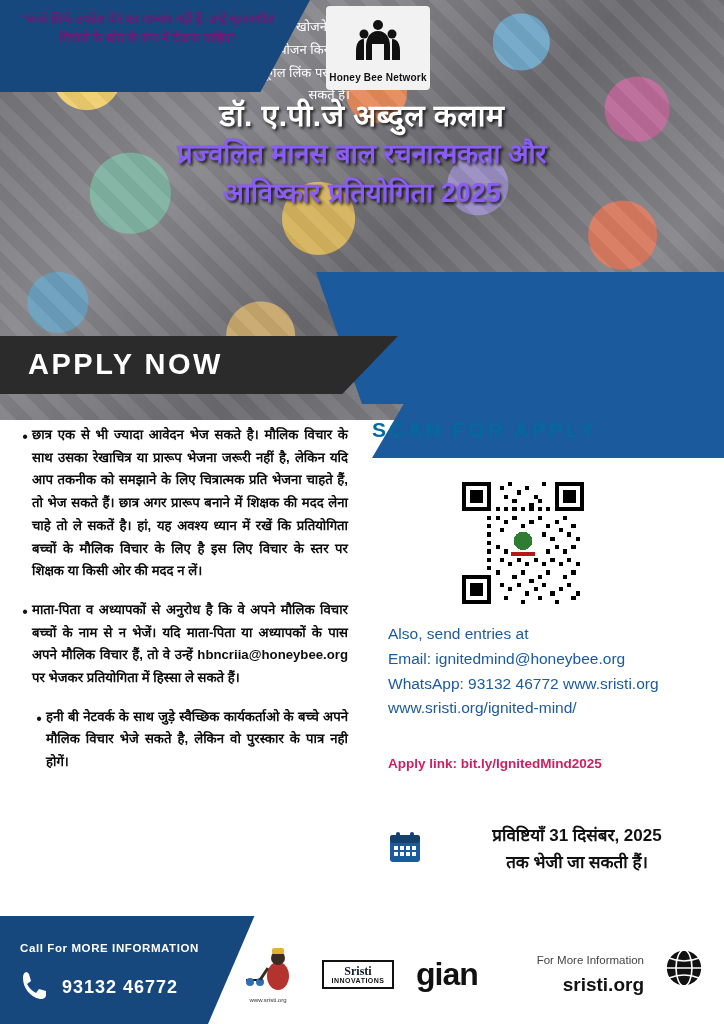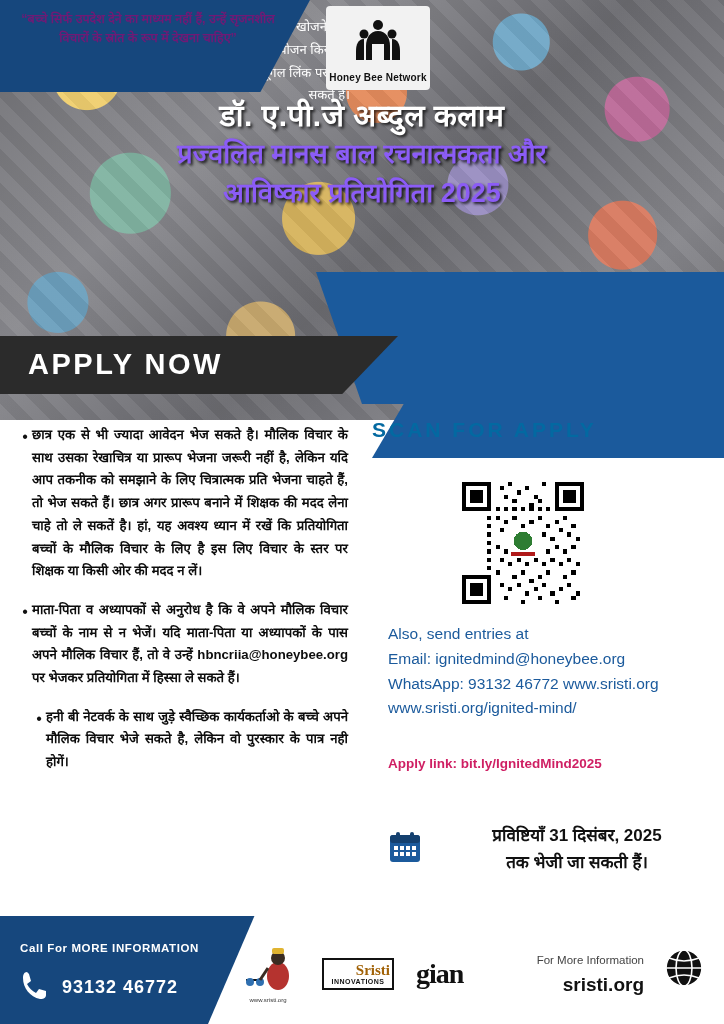--- a/index.html
+++ b/index.html
@@ -225,23 +225,23 @@
   .logo-row {
     position: absolute; bottom: 14px; left: 236px;
     width: 300px; height: 72px; z-index: 8;
     display: flex; align-items: center; gap: 22px;
   }
   .logo-sristi-wm { width: 64px; text-align:center; }
   .logo-sristi-wm .cap { font-size: 6px; color:#333; margin-top:1px; }
   .logo-sristi-box {
     width: 72px; border: 2px solid #111; padding: 3px 2px; text-align:center;
   }
-  .logo-sristi-box .n1 { font-size: 15px; font-weight: bold; color:#a16207; line-height:1; font-family:"Liberation Serif",serif;text-align:right;}
+  .logo-sristi-box .n1 { font-size: 12px; font-weight: bold; color:#0f172a; line-height:1; font-family:"Liberation Serif",serif;}
   .logo-sristi-box .n2 { font-size: 7px; font-weight: bold; color:#111; letter-spacing:.5px;}
-  .logo-gian { font-size: 28px; font-weight: bold; color:#111; font-family:Liberation Serif, serif; letter-spacing:-1px;}
+  .logo-gian { font-size: 32px; font-weight: bold; color:#111; font-family:Liberation Sans, sans-serif; letter-spacing:-1px;}
 
   .more-info {
     position: absolute; bottom: 58px; right: 80px;
     color: #444; font-size: 11.5px; z-index: 8;
   }
   .sristi-org {
     position: absolute; bottom: 28px; right: 80px;
     color: #111; font-size: 19px; font-weight: bold; z-index: 8;
   }
   .globe-icon {

